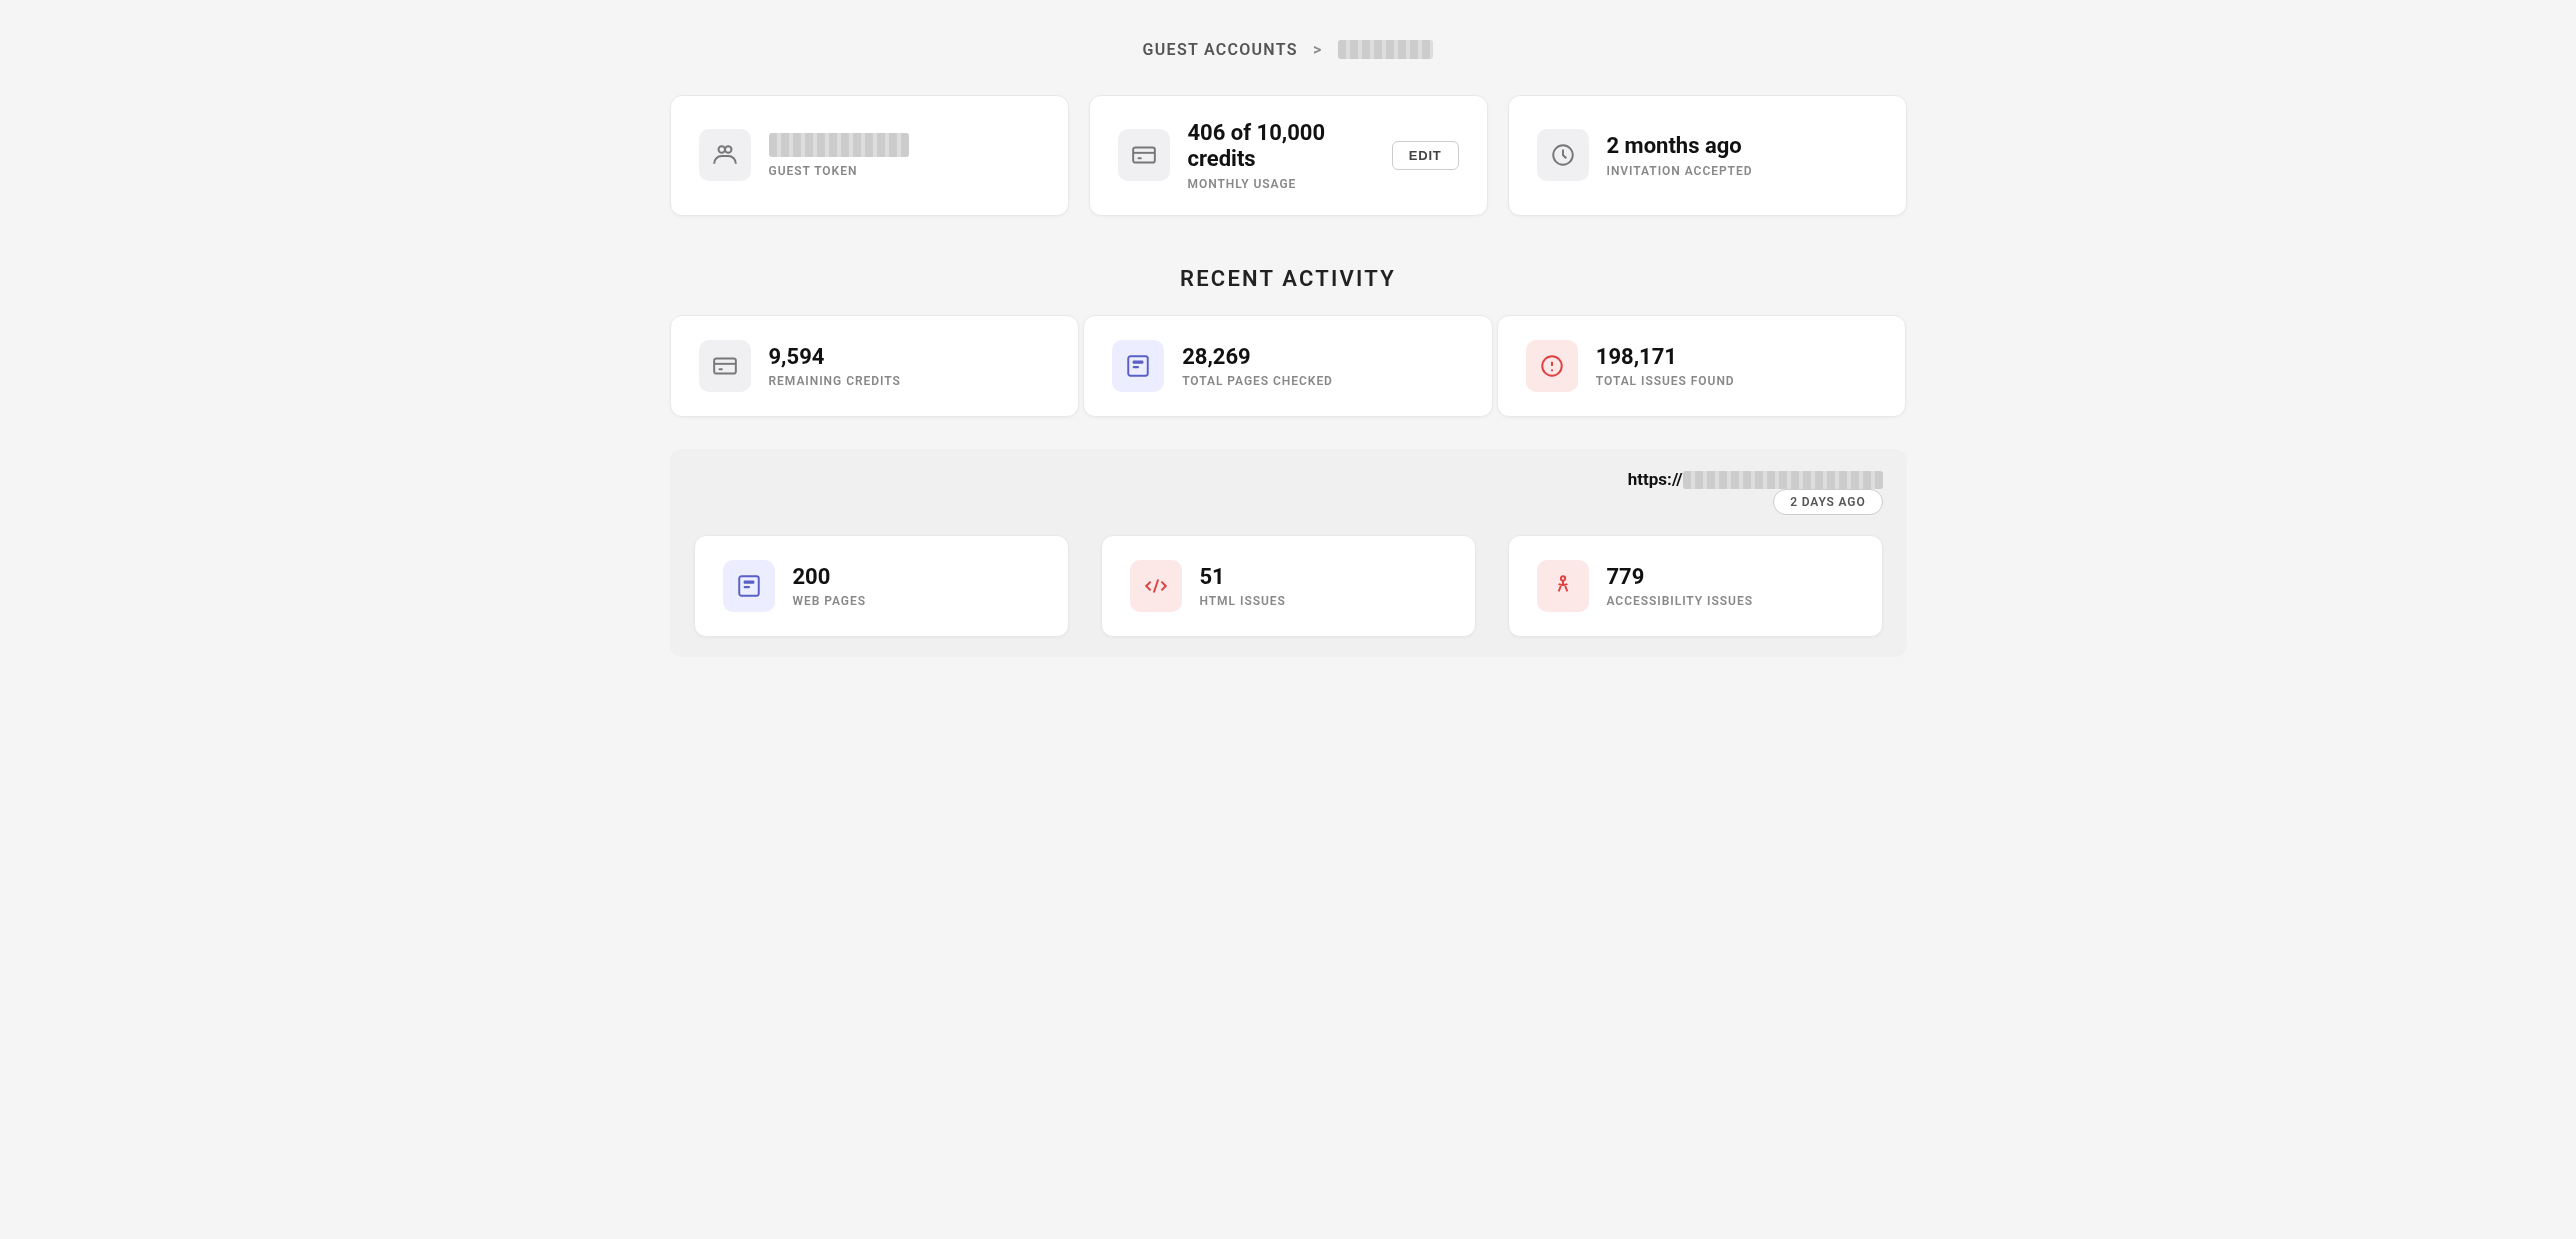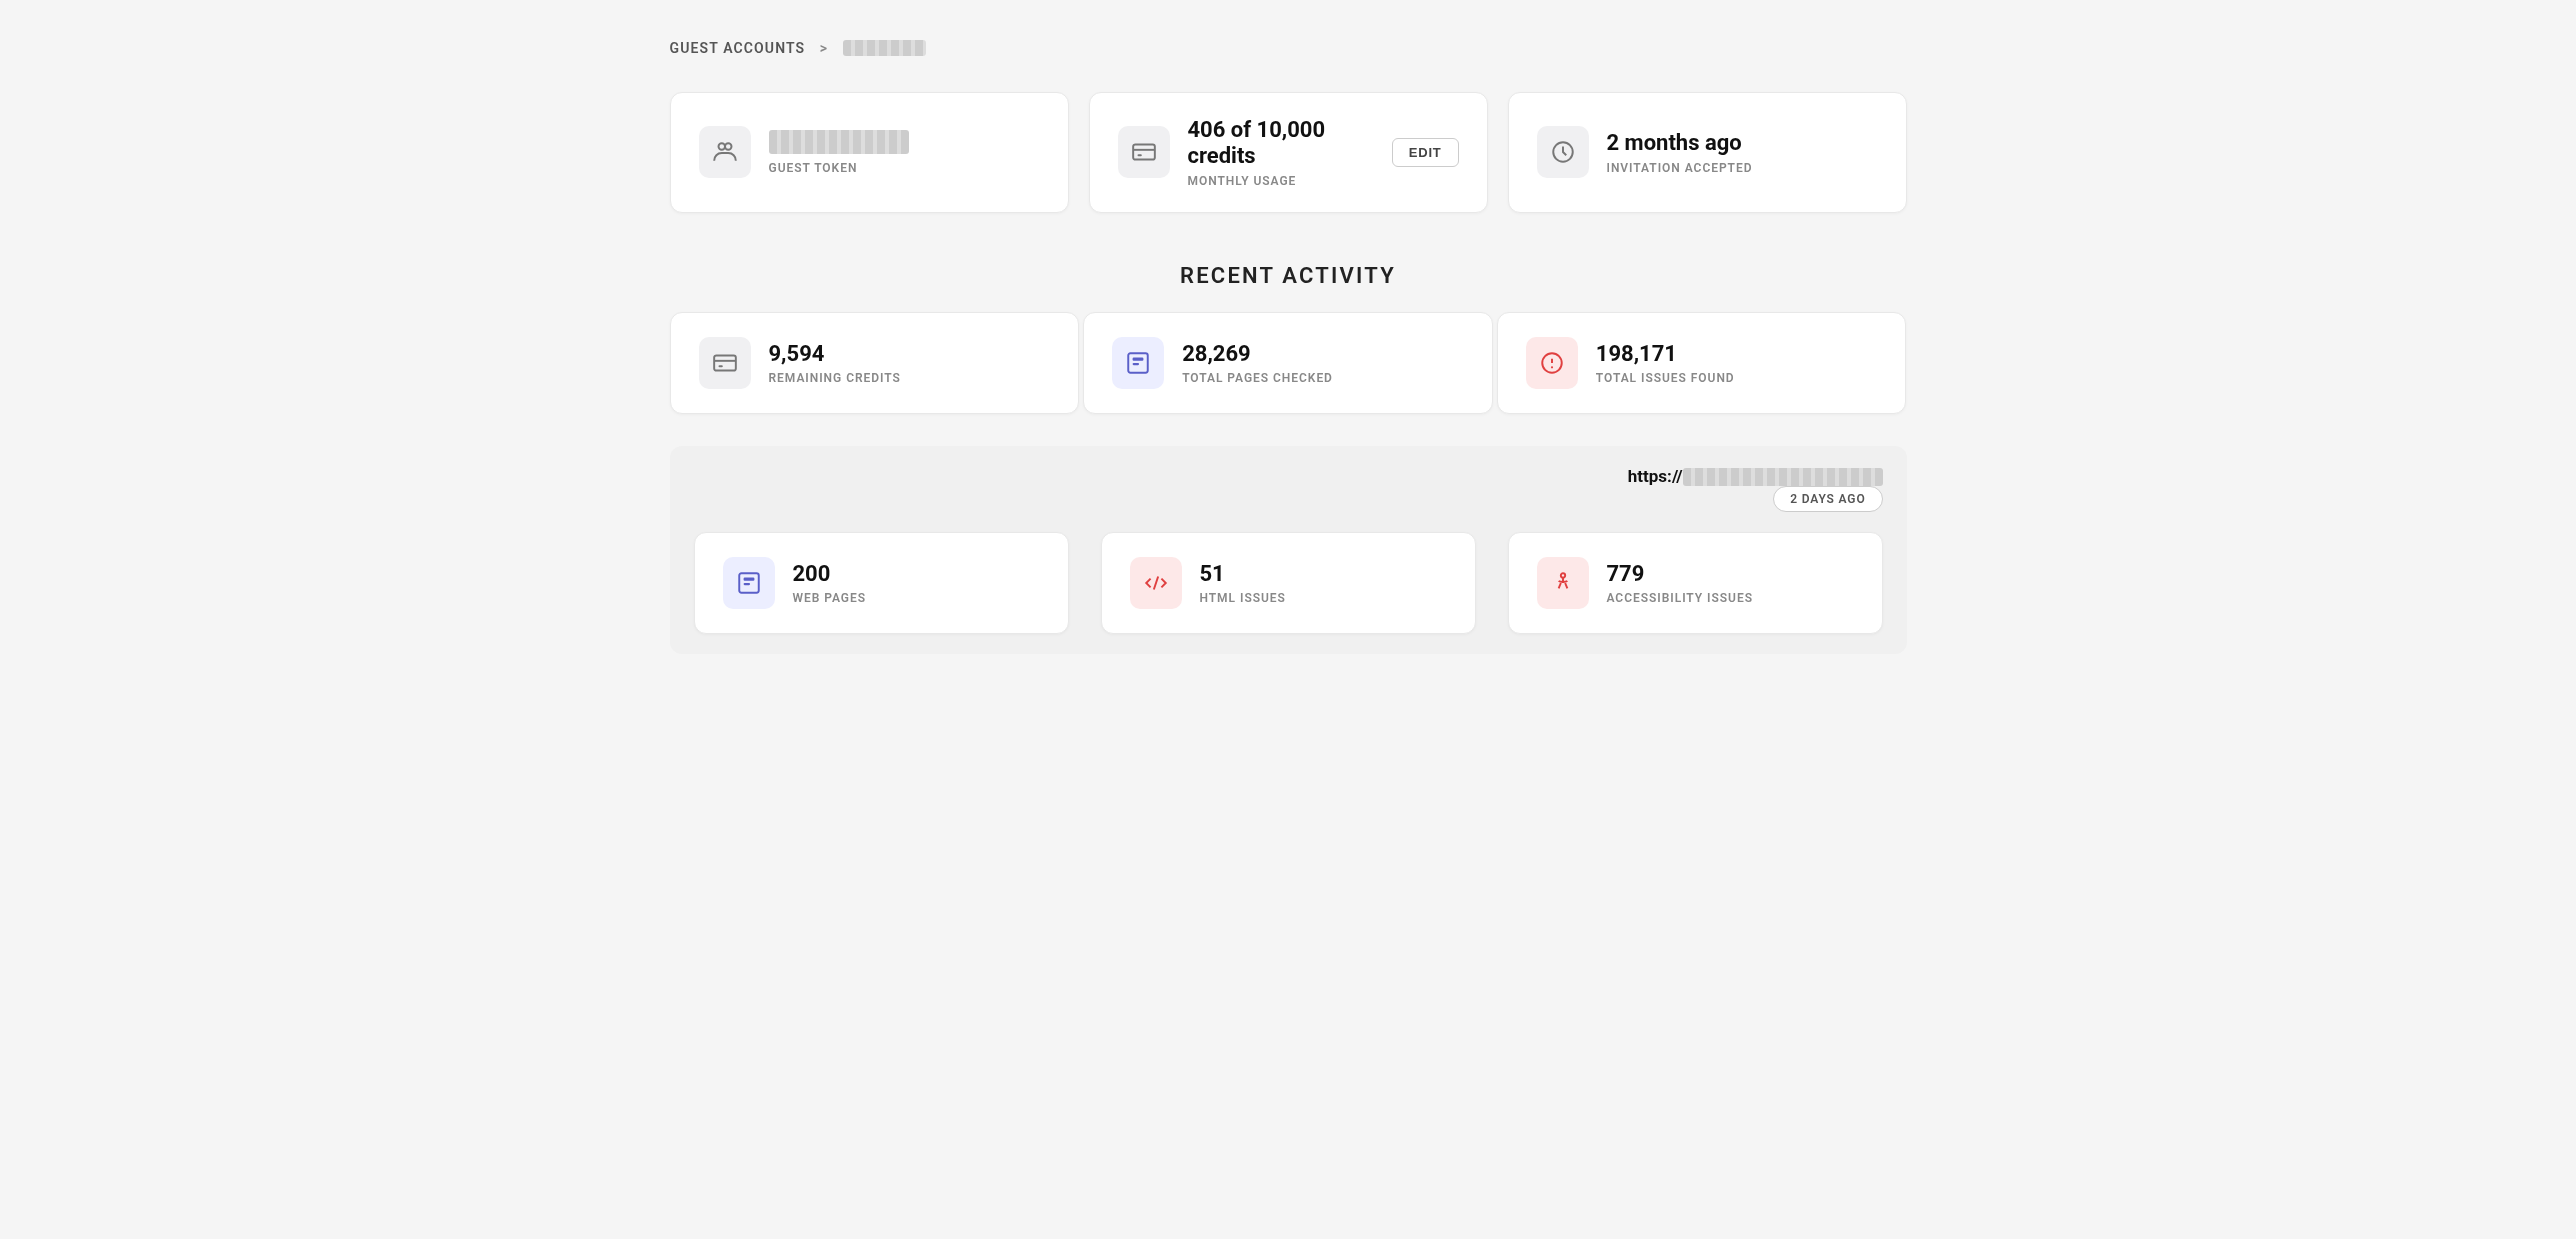--- a/index.html
+++ b/index.html
@@ -15,22 +15,23 @@
       min-height: 100vh;
     }
 
     .page-container {
       max-width: 1297px;
       margin: 0 auto;
       padding: 40px 30px;
     }
 
     .breadcrumb {
+      text-align: center;
       margin-bottom: 36px;
-      font-size: 14px;
+      font-size: 16px;
       font-weight: 600;
       letter-spacing: 0.08em;
       color: #555;
     }
 
     .breadcrumb .separator {
       margin: 0 10px;
       color: #888;
     }
 

